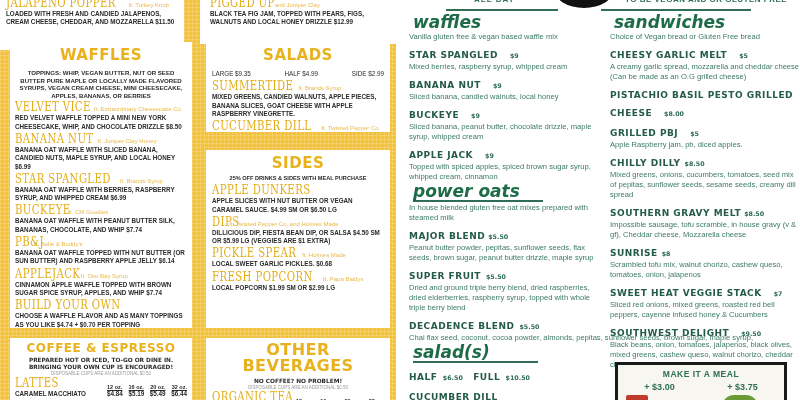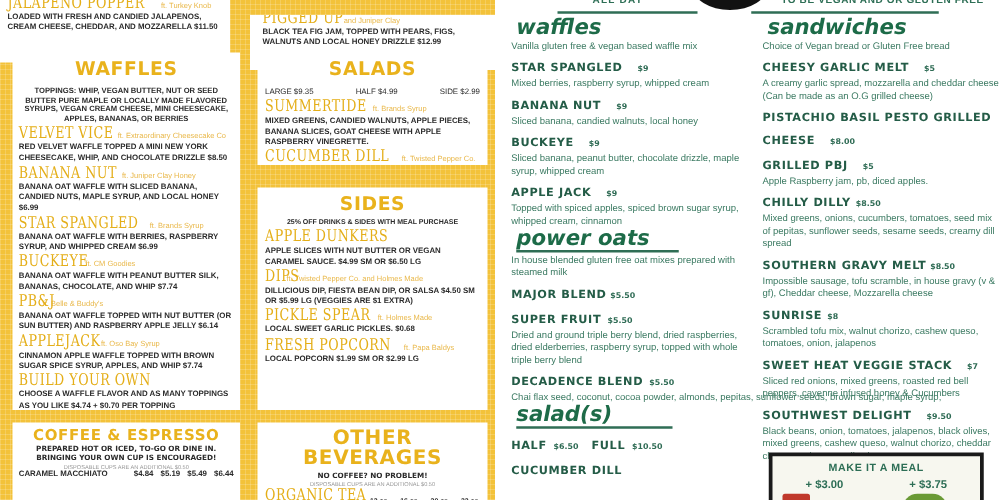--- a/index.html
+++ b/index.html
@@ -60,21 +60,21 @@
 <div class="yboard">
 
   <div class="ypanel" style="left:0;top:0;width:184px;height:50px;padding:0 6px;">
     <div class="yrow" style="margin-top:-4px;">
       <span class="yname">Jalapeño Popper</span>
       <span class="yft">ft. Turkey Knob</span>
     </div>
     <div class="ydesc">Loaded with fresh and candied jalapenos, cream cheese, cheddar, and mozzarella $11.50</div>
   </div>
 
-  <div class="ypanel" style="left:200px;top:12px;width:196px;height:44px;padding:0 10px;">
+  <div class="ypanel" style="left:200px;top:0;width:196px;height:44px;padding:0 10px;">
     <div class="yrow" style="margin-top:-4px;">
       <span class="yname">Pigged Up</span>
       <span class="yft">and Juniper Clay</span>
     </div>
     <div class="ydesc">Black tea fig jam, topped with pears, figs, walnuts and local honey drizzle $12.99</div>
   </div>
 
   <div class="ypanel" style="left:10px;top:42px;width:182px;height:286px;padding:6px 5px 0 5px;">
     <div class="yhead" style="font-size:15px;">WAFFLES</div>
     <div class="ydesc" style="text-align:center;margin-top:6px;font-size:6.1px;line-height:7.6px;">Toppings: whip, vegan butter, nut or seed butter pure maple or locally made flavored syrups, vegan cream cheese, mini cheesecake, apples, bananas, or berries</div>
@@ -181,20 +181,29 @@
           <span class="yft">ft. Papa Baldys</span>
         </div>
       <div class="ydesc">Local popcorn $1.99 SM or $2.99 LG</div>
     </div>
   </div>
 
   <div class="ypanel" style="left:10px;top:338px;width:182px;height:70px;padding:4px 5px 0 5px;">
     <div class="yhead" style="font-size:12px;">COFFEE &amp; ESPRESSO</div>
     <div class="ydesc" style="text-align:center;font-family:'DejaVu Sans',sans-serif;font-weight:900;font-size:5.8px;line-height:7px;margin-top:3px;">Prepared hot or iced, to-go or dine in. Bringing your own cup is encouraged!</div>
     <div style="text-align:center;font-size:4.5px;color:#999;text-transform:uppercase;">Disposable cups are an additional $0.50</div>
+    <div style="display:flex;align-items:flex-end;">
+      <span class="yname" style="width:92px;">Lattes</span>
+      <div style="flex:1;display:flex;justify-content:space-between;font-size:5.5px;font-weight:bold;text-decoration:underline;">
+        <span>12 oz.</span>
+        <span>16 oz.</span>
+        <span>20 oz.</span>
+        <span>32 oz.</span>
+      </div>
+    </div>
     <div style="display:flex;">
       <span class="ydesc" style="width:92px;">Caramel Macchiato</span>
       <div style="flex:1;display:flex;justify-content:space-between;" class="ydesc">
         <span>$4.84</span>
         <span>$5.19</span>
         <span>$5.49</span>
         <span>$6.44</span>
       </div>
     </div>
   </div>
@@ -242,21 +251,21 @@
 
     <div class="gitem"><span class="gname">STAR SPANGLED</span><span class="gprice">$9</span><div class="gdesc">Mixed berries, raspberry syrup, whipped cream</div></div>
     <div class="gitem"><span class="gname">BANANA NUT</span><span class="gprice">$9</span><div class="gdesc">Sliced banana, candied walnuts, local honey</div></div>
     <div class="gitem"><span class="gname">BUCKEYE</span><span class="gprice">$9</span><div class="gdesc">Sliced banana, peanut butter, chocolate drizzle, maple syrup, whipped cream</div></div>
     <div class="gitem"><span class="gname">APPLE JACK</span><span class="gprice">$9</span><div class="gdesc">Topped with spiced apples, spiced brown sugar syrup, whipped cream, cinnamon</div></div>
 
     <div class="gsec" style="padding-left:4px;margin-top:0px;">power oats</div>
     <div class="gline" style="width:130px;margin-left:4px;"></div>
     <div class="gdesc" style="margin-top:1px;">In house blended gluten free oat mixes prepared with steamed milk</div>
 
-    <div class="gitem"><span class="gname">MAJOR BLEND</span><span class="gprice" style="margin-left:3px;">$5.50</span></div>
+    <div class="gitem"><span class="gname">MAJOR BLEND</span><span class="gprice" style="margin-left:3px;">$5.50</span><div class="gdesc">Peanut butter powder, pepitas, sunflower seeds, flax seeds, brown sugar, peanut butter drizzle, maple syrup</div></div>
     <div class="gitem"><span class="gname">SUPER FRUIT</span><span class="gprice" style="margin-left:5px;">$5.50</span><div class="gdesc">Dried and ground triple berry blend, dried raspberries, dried elderberries, raspberry syrup, topped with whole triple berry blend</div></div>
     <div class="gitem"><span class="gname">DECADENCE BLEND</span><span class="gprice" style="margin-left:5px;">$5.50</span><div class="gdesc" style="white-space:nowrap;">Chai flax seed, coconut, cocoa powder, almonds, pepitas, sunflower seeds, brown sugar, maple syrup,</div></div>
 
     <div class="gsec" style="padding-left:4px;">salad(s)</div>
     <div class="gline" style="width:125px;margin-left:4px;"></div>
     <div style="margin-top:3px;">
       <span class="gname">HALF</span>
       <span class="gprice" style="margin-left:1px;">$6.50</span>
       <span class="gname" style="margin-left:6px;">FULL</span>
       <span class="gprice" style="margin-left:1px;">$10.50</span>

